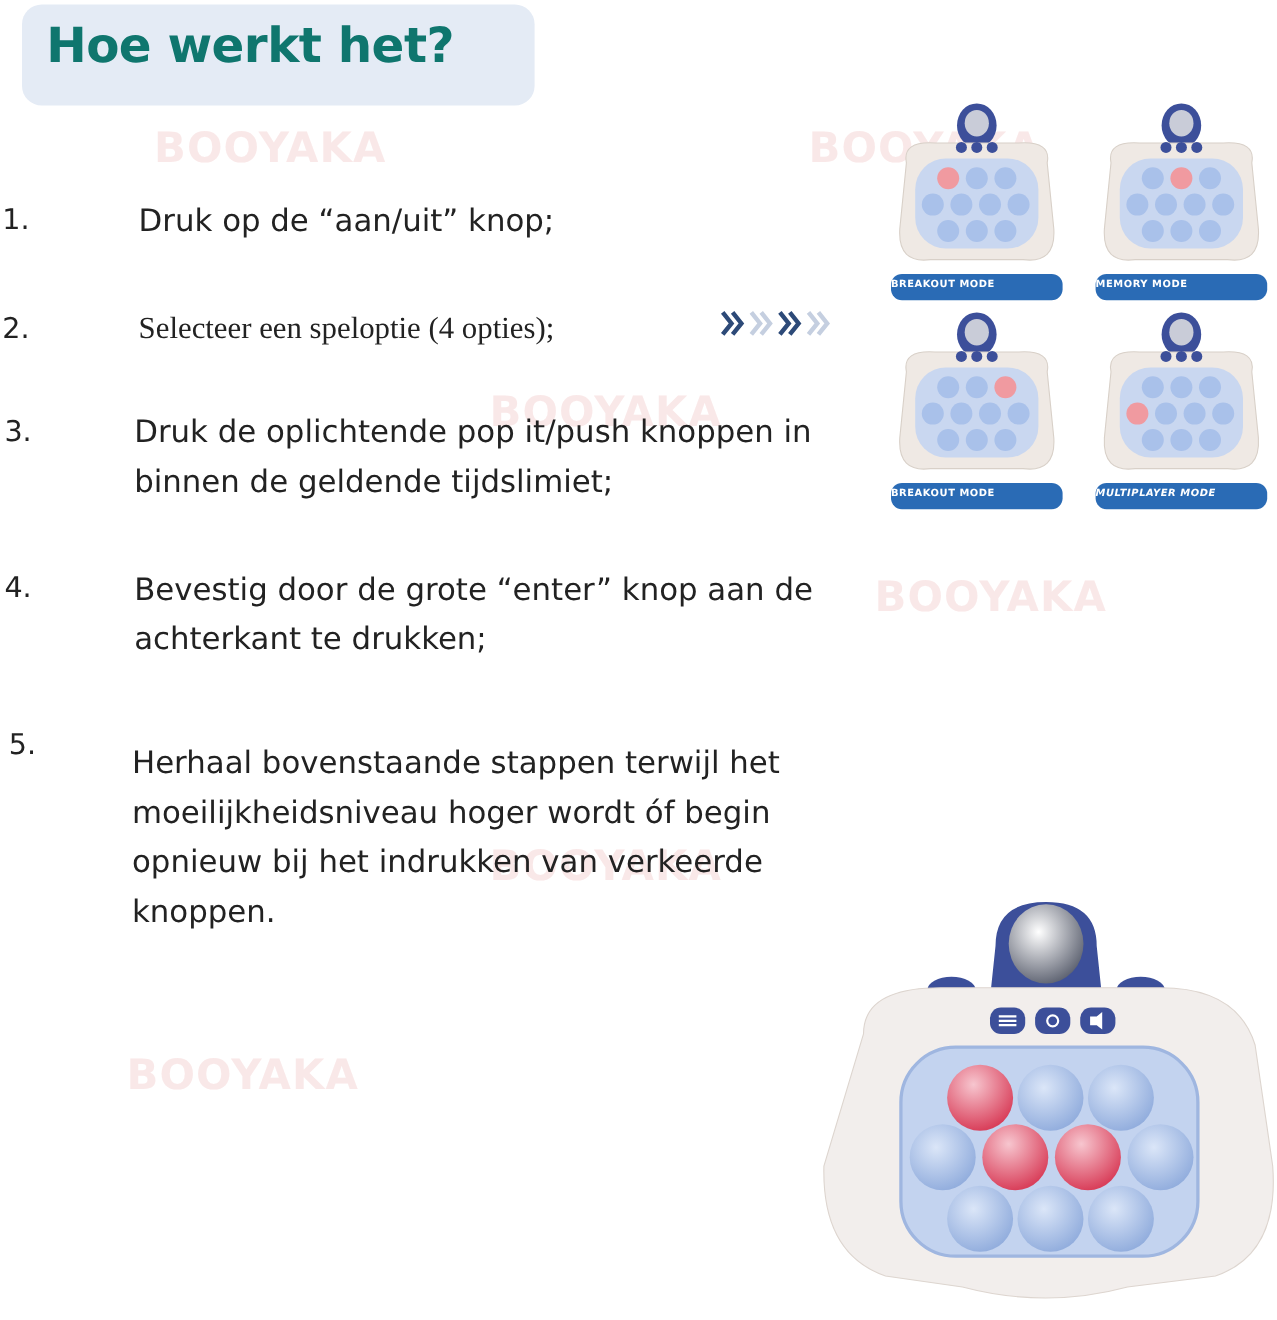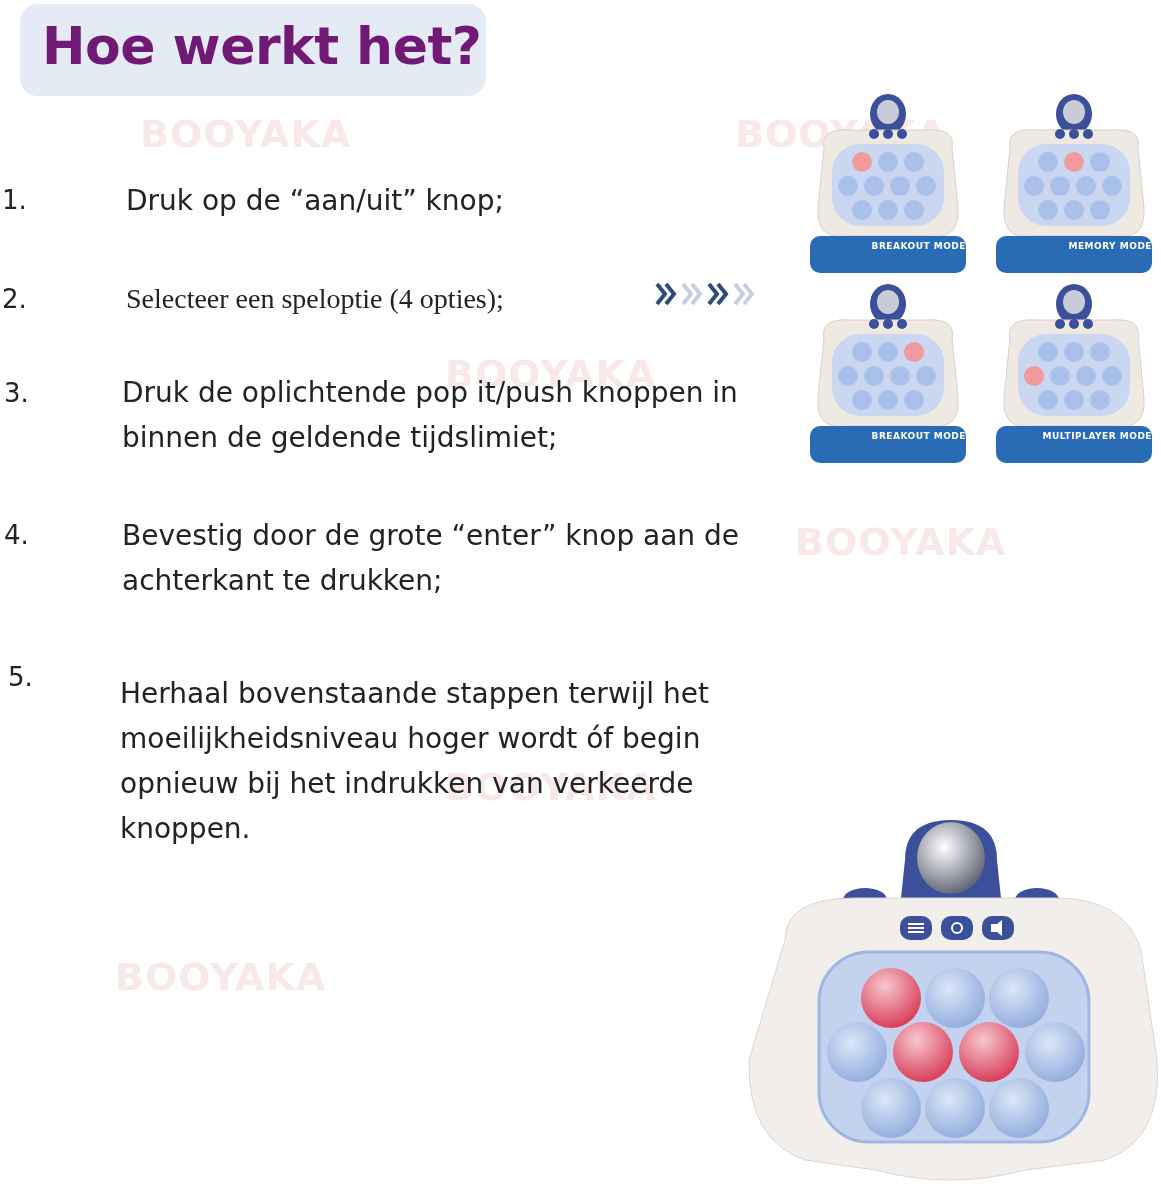--- a/index.html
+++ b/index.html
@@ -6,34 +6,34 @@
   body {
     width:1161px; height:1200px; background:#ffffff; position:relative; overflow:hidden;
     font-family:"DejaVu Sans", sans-serif; color:#1a1a1a;
   }
   .title-box {
     position:absolute; left:20px; top:4px; width:466px; height:92px;
     background:#e4ebf5; border-radius:18px;
   }
   .title {
     position:absolute; left:42px; top:16px; font-family:"DejaVu Sans", sans-serif;
-    font-weight:bold; font-size:52px; color:#701a75; letter-spacing:-0.5px; white-space:nowrap;
+    font-weight:bold; font-size:44px; color:#0f766e; letter-spacing:-0.5px; white-space:nowrap;
   }
   .watermark {
     position:absolute; font-family:"DejaVu Sans", sans-serif; font-weight:bold;
     font-size:38px; color:#f6dada; opacity:0.6; letter-spacing:1px;
   }
   .step-num { position:absolute; font-size:26px; color:#222; }
   .step-text { position:absolute; font-size:28px; line-height:45px; color:#222; white-space:nowrap; }
   .chevrons { position:absolute; left:655px; top:280px; display:flex; }
   .chev { width:26px; height:28px; }
   .mode-card { position:absolute; width:156px; height:185px; }
   .mode-label {
-    position:absolute; left:0; bottom:0; width:100%; height:37px; background:#2a6bb5;
-    border-radius:10px; color:#ffffff; font-size:9px; font-weight:bold; text-align:right;
+    position:absolute; left:0; bottom:0; width:100%; height:24px; background:#2a6bb5;
+    border-radius:10px; color:#ffffff; font-size:9px; font-weight:bold; text-align:left;
     line-height:20px; letter-spacing:0.5px;
   }
   .big-toy { position:absolute; left:745px; top:820px; width:416px; height:380px; }
 </style>
 </head>
 <body>
 
 <div class="title-box"></div>
 <div class="title">Hoe werkt het?</div>
 
@@ -147,21 +147,21 @@
     <circle cx="38" cy="98" r="10" fill="#a9c1ea"></circle>
       <circle cx="64" cy="98" r="10" fill="#a9c1ea"></circle>
       <circle cx="90" cy="98" r="10" fill="#a9c1ea"></circle>
       <circle cx="116" cy="98" r="10" fill="#a9c1ea"></circle>
     <circle cx="52" cy="122" r="10" fill="#a9c1ea"></circle>
       <circle cx="78" cy="122" r="10" fill="#a9c1ea"></circle>
       <circle cx="104" cy="122" r="10" fill="#a9c1ea"></circle>
   </svg>
   <div class="mode-label">BREAKOUT MODE</div>
 </div>
-<div class="mode-card" style="left:996px;top:278px;">
+<div class="mode-card" style="left:996px;top:278px;font-style:italic;">
   <svg width="156" height="160" viewBox="0 0 156 160">
     <ellipse cx="78" cy="26" rx="18" ry="20" fill="#3c4f9a"></ellipse>
       <ellipse cx="78" cy="24" rx="11" ry="12" fill="#c9ccd8"></ellipse>
     <path d="M14 60 Q10 40 40 42 L116 42 Q146 40 142 60 L148 120 Q150 152 120 148 L36 148 Q6 152 8 120 Z" fill="#efe9e4" stroke="#d8d0c8"></path>
     <circle cx="64" cy="46" r="5" fill="#3c4f9a"></circle>
       <circle cx="78" cy="46" r="5" fill="#3c4f9a"></circle>
       <circle cx="92" cy="46" r="5" fill="#3c4f9a"></circle>
     <rect x="22" y="56" width="112" height="82" rx="28" fill="#c9d7f0"></rect>
     <circle cx="52" cy="74" r="10" fill="#a9c1ea"></circle>
       <circle cx="78" cy="74" r="10" fill="#a9c1ea"></circle>

